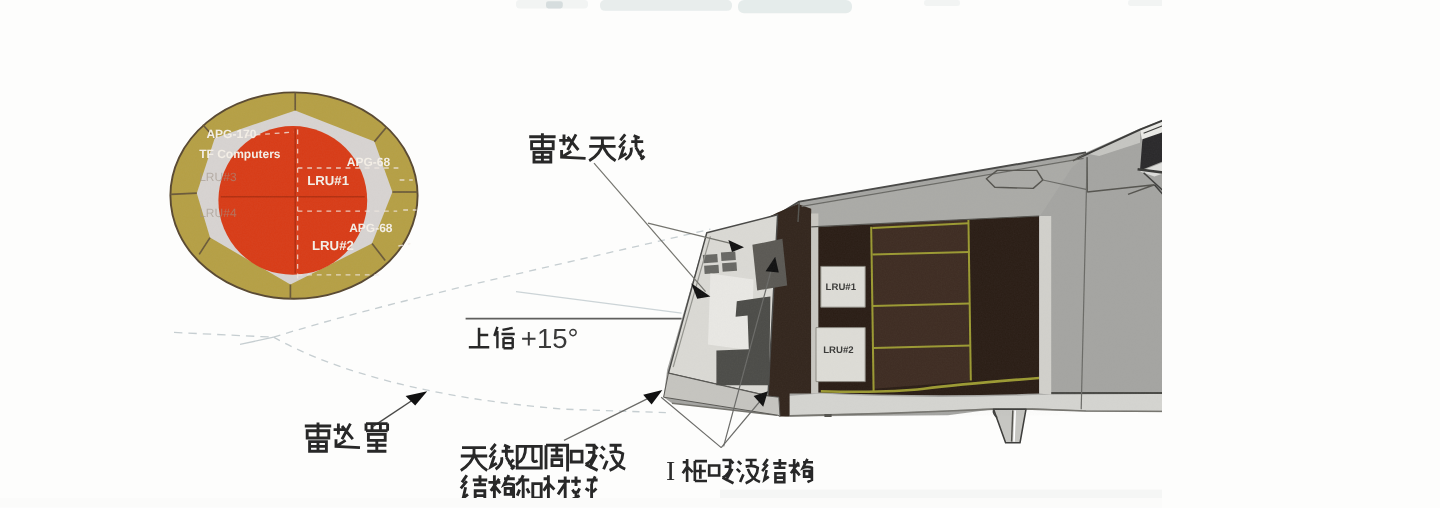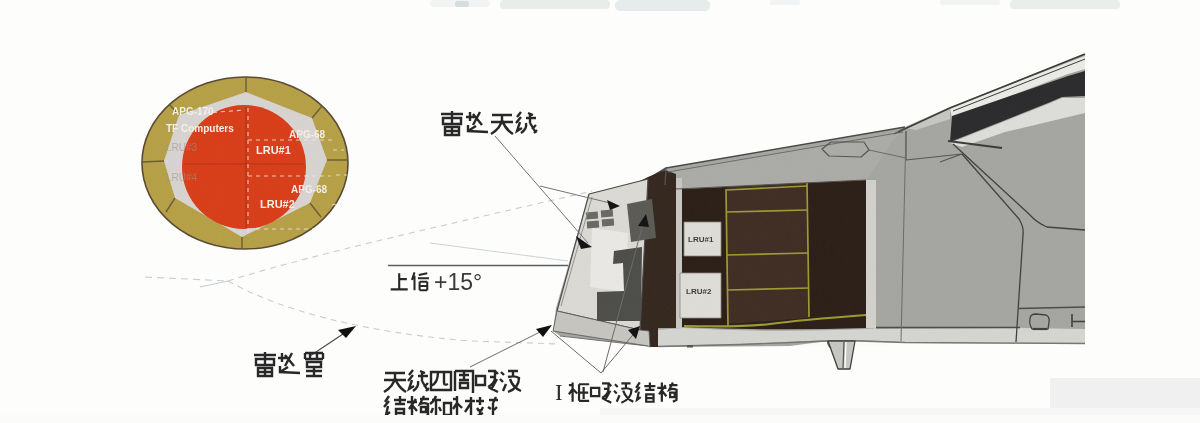--- a/index.html
+++ b/index.html
@@ -1,16 +1,16 @@
 <!DOCTYPE html>
 <html><head>
 <meta charset="utf-8">
 <style>
 html,body{margin:0;padding:0;background:#fdfdfc;}
-#page{position:relative;width:1200px;height:423px;background:#fdfdfc;overflow:hidden;
+#page{position:relative;width:968px;height:423px;background:#fdfdfc;overflow:hidden;
 font-family:"Liberation Sans",sans-serif;}
 </style>
 </head>
 <body>
 <div id="page">
 <svg style="filter:blur(0.45px)" width="1200" height="423" viewBox="0 0 1200 423" xmlns="http://www.w3.org/2000/svg">
 <defs>
 
 <g id="c_lei" stroke="#282828" stroke-width="2.4" fill="none">
   <path d="M1,3 H23 M12,0 V7 M3,7 H21 V13 H3 Z M12,7 V13 M5,16 H19 V24 H5 Z M12,16 V24 M5,20 H19"></path>

